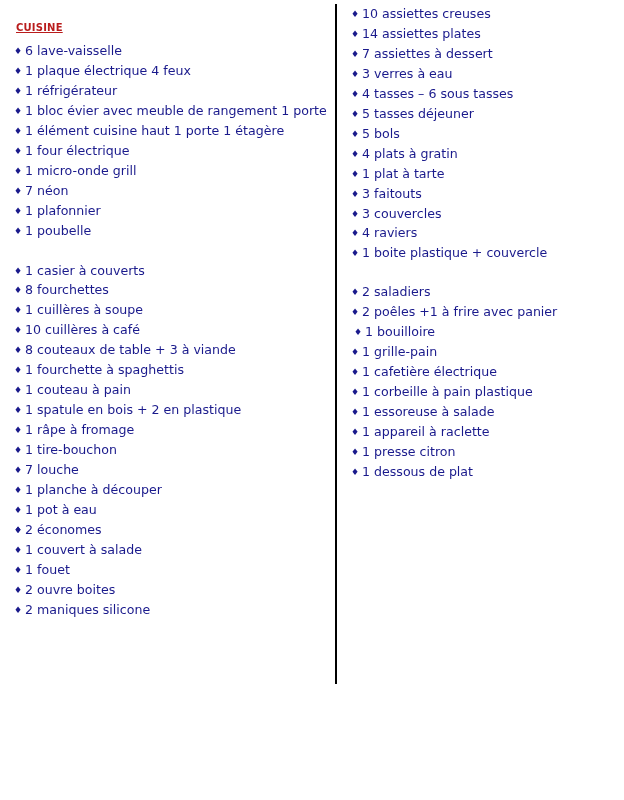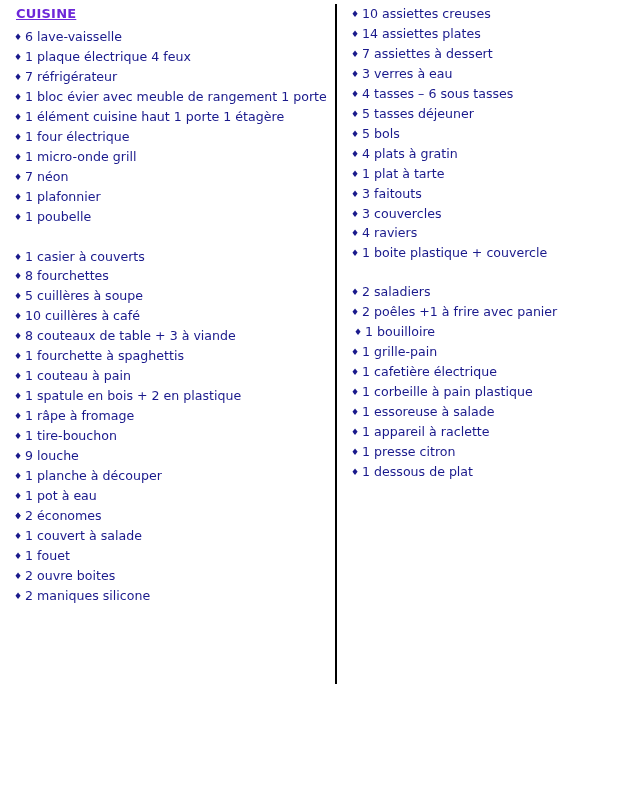--- a/index.html
+++ b/index.html
@@ -39,26 +39,26 @@
     height: 680px;
     margin-left: 0px;
     flex: 0 0 auto;
   }
   .col-right {
     width: 285px;
     box-sizing: border-box;
     padding-left: 14px;
   }
   .section-title {
-    font-size: 13px;
+    font-size: 10px;
     font-weight: bold;
-    color: #6d28d9;
+    color: #b91c1c;
     text-decoration: underline;
     letter-spacing: 0.2px;
-    margin: 0 0 3px 2px;
+    margin: 14px 0 3px 2px;
     line-height: 20px;
   }
   ul.items {
     list-style: none;
     margin: 0;
     padding: 0;
   }
   ul.items li {
     font-size: 12.6px;
     line-height: 19.95px;
@@ -90,44 +90,44 @@
 
 <div class="page">
   <div class="columns">
 
     <div class="col-left">
       <div class="section-title">CUISINE</div>
 
       <ul class="items">
         <li><span class="bullet">♦</span><span>6 lave-vaisselle</span></li>
         <li><span class="bullet">♦</span><span>1 plaque électrique 4 feux</span></li>
-        <li><span class="bullet">♦</span><span>7 réfrigérateur</span></li>
+        <li><span class="bullet">♦</span><span>1 réfrigérateur</span></li>
         <li><span class="bullet">♦</span><span>1 bloc évier avec meuble de rangement 1 porte</span></li>
         <li><span class="bullet">♦</span><span>1 élément cuisine haut 1 porte 1 étagère</span></li>
         <li><span class="bullet">♦</span><span>1 four électrique</span></li>
         <li><span class="bullet">♦</span><span>1 micro-onde grill</span></li>
         <li><span class="bullet">♦</span><span>7 néon</span></li>
         <li><span class="bullet">♦</span><span>1 plafonnier</span></li>
         <li><span class="bullet">♦</span><span>1 poubelle</span></li>
       </ul>
 
       <div class="spacer"></div>
 
       <ul class="items">
         <li><span class="bullet">♦</span><span>1 casier à couverts</span></li>
         <li><span class="bullet">♦</span><span>8 fourchettes</span></li>
-        <li><span class="bullet">♦</span><span>5 cuillères à soupe</span></li>
+        <li><span class="bullet">♦</span><span>1 cuillères à soupe</span></li>
         <li><span class="bullet">♦</span><span>10 cuillères à café</span></li>
         <li><span class="bullet">♦</span><span>8 couteaux de table + 3 à viande</span></li>
         <li><span class="bullet">♦</span><span>1 fourchette à spaghettis</span></li>
         <li><span class="bullet">♦</span><span>1 couteau à pain</span></li>
         <li><span class="bullet">♦</span><span>1 spatule en bois + 2 en plastique</span></li>
         <li><span class="bullet">♦</span><span>1 râpe à fromage</span></li>
         <li><span class="bullet">♦</span><span>1 tire-bouchon</span></li>
-        <li><span class="bullet">♦</span><span>9 louche</span></li>
+        <li><span class="bullet">♦</span><span>7 louche</span></li>
         <li><span class="bullet">♦</span><span>1 planche à découper</span></li>
         <li><span class="bullet">♦</span><span>1 pot à eau</span></li>
         <li><span class="bullet">♦</span></li>
         <li><span class="bullet">♦</span><span>2 économes</span></li>
         <li><span class="bullet">♦</span><span>1 couvert à salade</span></li>
         <li><span class="bullet">♦</span><span>1 fouet</span></li>
         <li><span class="bullet">♦</span><span>2 ouvre boites</span></li>
         <li><span class="bullet">♦</span><span>2 maniques silicone</span></li>
       </ul>
     </div>

